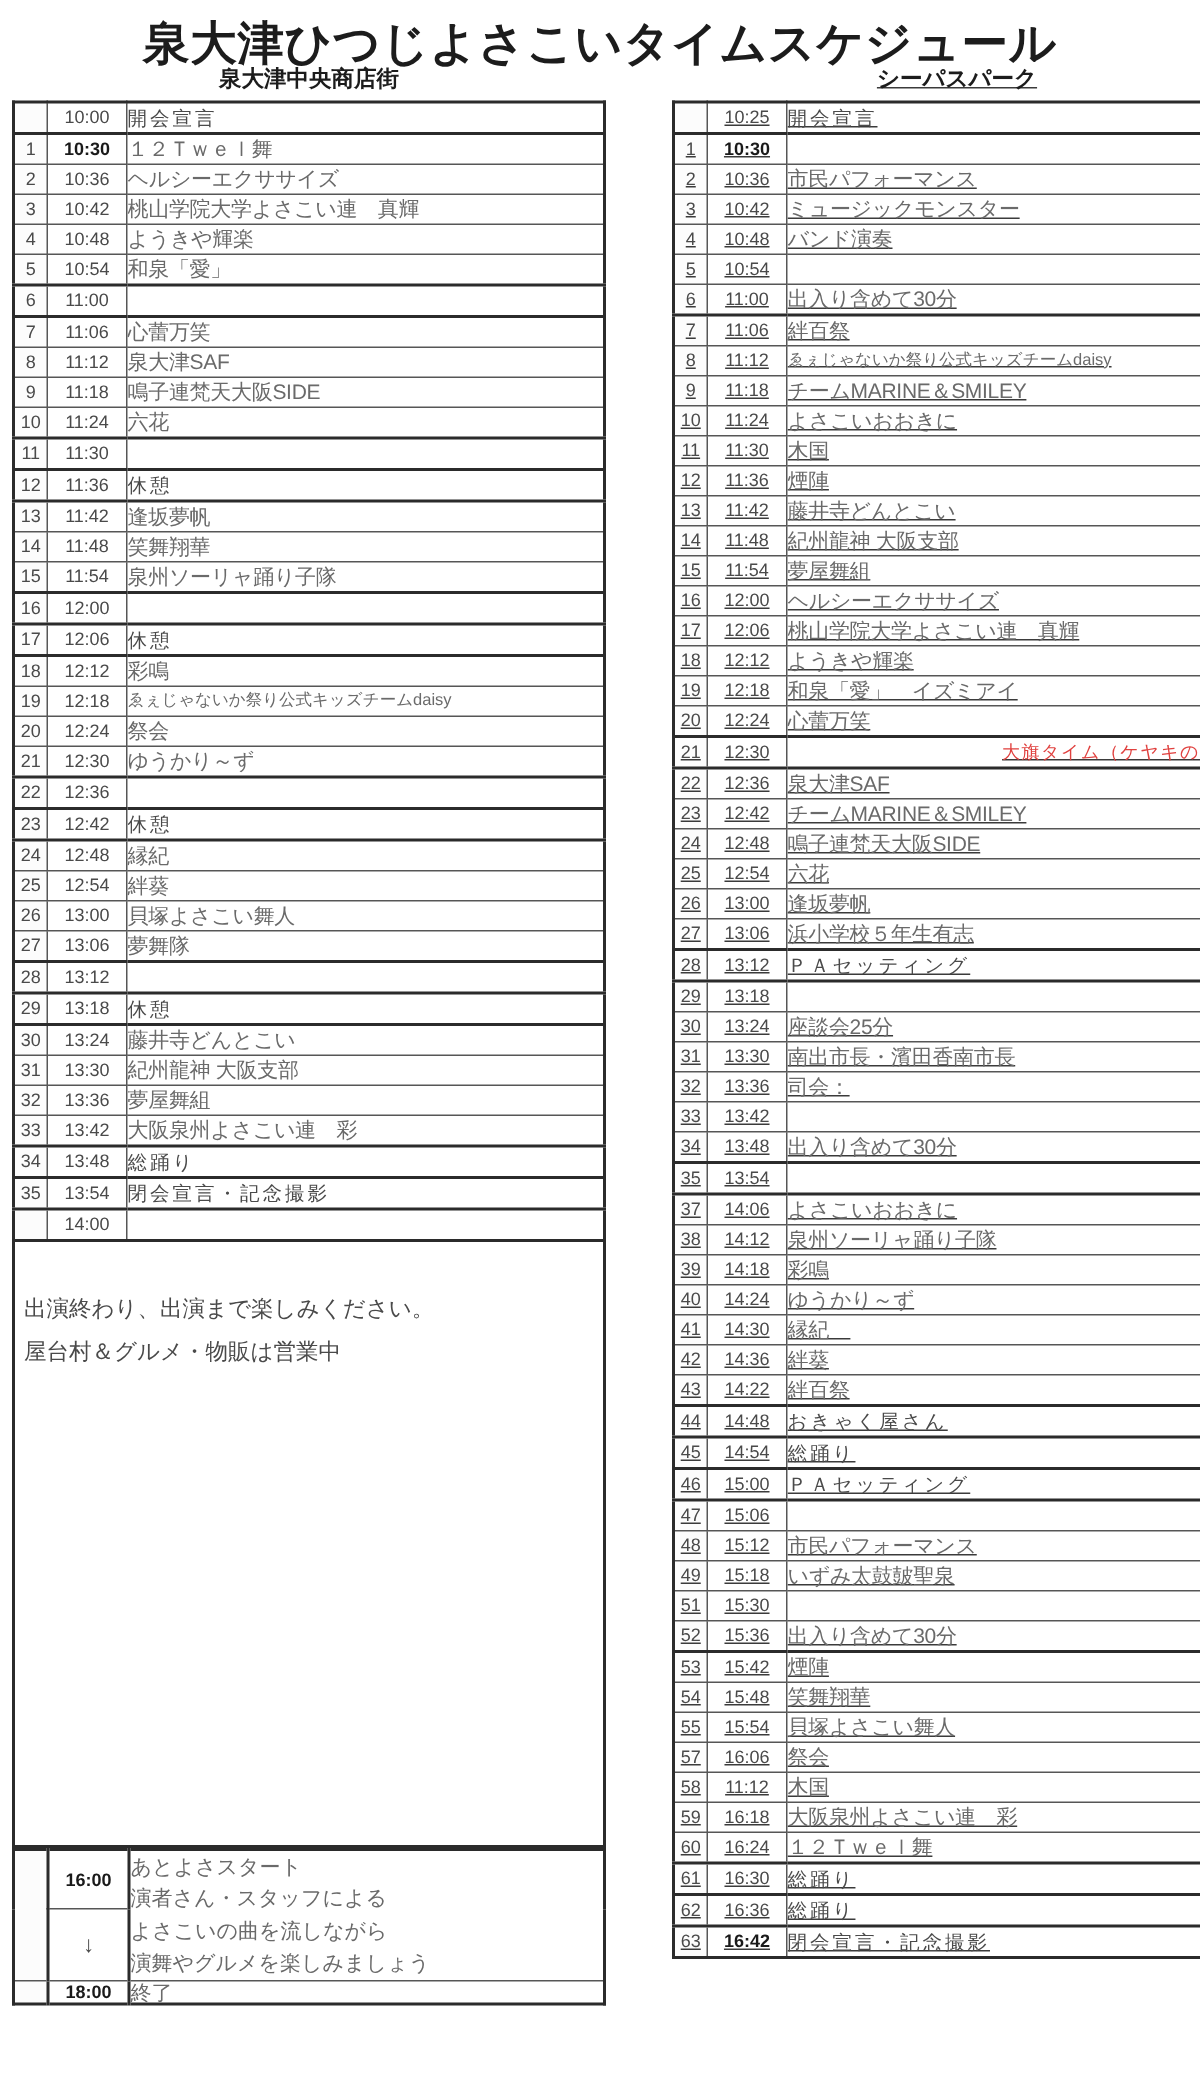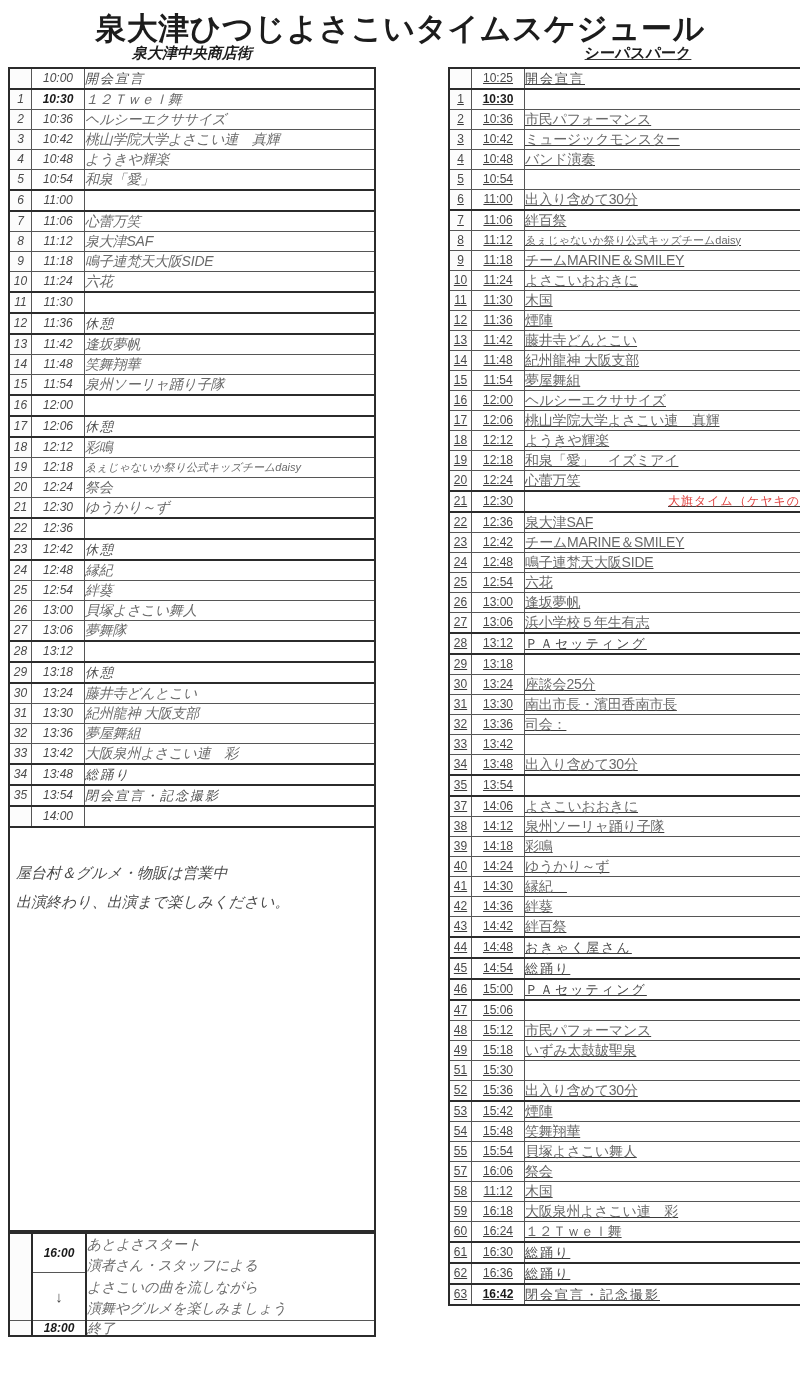--- a/index.html
+++ b/index.html
@@ -33,21 +33,21 @@
   .columns {
     position: absolute;
     top: 44px;
     left: 0;
     width: 800px;
   }
   .col {
     position: absolute;
     top: 0;
   }
-  .col-left  { left: 8px;  width: 368px; font-style: italic; }
+  .col-left  { left: 8px;  width: 396px; }
   .col-right { left: 448px; width: 380px; text-decoration: underline; }
 
   .venue-title {
     text-align: center;
     font-size: 15px;
     font-weight: bold;
     color: #1c1c1c;
     margin: 0 0 5px 0;
     line-height: 1.2;
   }
@@ -362,22 +362,22 @@
             <td class="act center">閉会宣言・記念撮影</td>
           </tr>
           <tr>
             <td class="num"></td>
             <td class="time">14:00</td>
             <td class="act"></td>
           </tr>
         </tbody>
     </table>
     <div class="notes-box">
+      <div class="notes-line">出演終わり、出演まで楽しみください。</div>
       <div class="notes-line">屋台村＆グルメ・物販は営業中</div>
-      <div class="notes-line">出演終わり、出演まで楽しみください。</div>
     </div>
     <table class="after">
       <tbody>
         <tr>
           <td class="num" rowspan="2"></td>
           <td class="time">16:00</td>
           <td class="body" rowspan="2">
             <div class="after-multiline">
               <div>あとよさスタート</div>
               <div>演者さん・スタッフによる</div>
@@ -607,21 +607,21 @@
             <td class="time">14:30</td>
             <td class="act">縁紀゙</td>
           </tr>
           <tr>
             <td class="num">42</td>
             <td class="time">14:36</td>
             <td class="act">絆葵</td>
           </tr>
           <tr class="thick-bot">
             <td class="num">43</td>
-            <td class="time">14:42</td>
+            <td class="time">14:22</td>
             <td class="act">絆百祭</td>
           </tr>
           <tr class="thick-bot">
             <td class="num">44</td>
             <td class="time">14:48</td>
             <td class="act center">おきゃく屋さん</td>
           </tr>
           <tr class="thick-bot">
             <td class="num">45</td>
             <td class="time">14:54</td>

